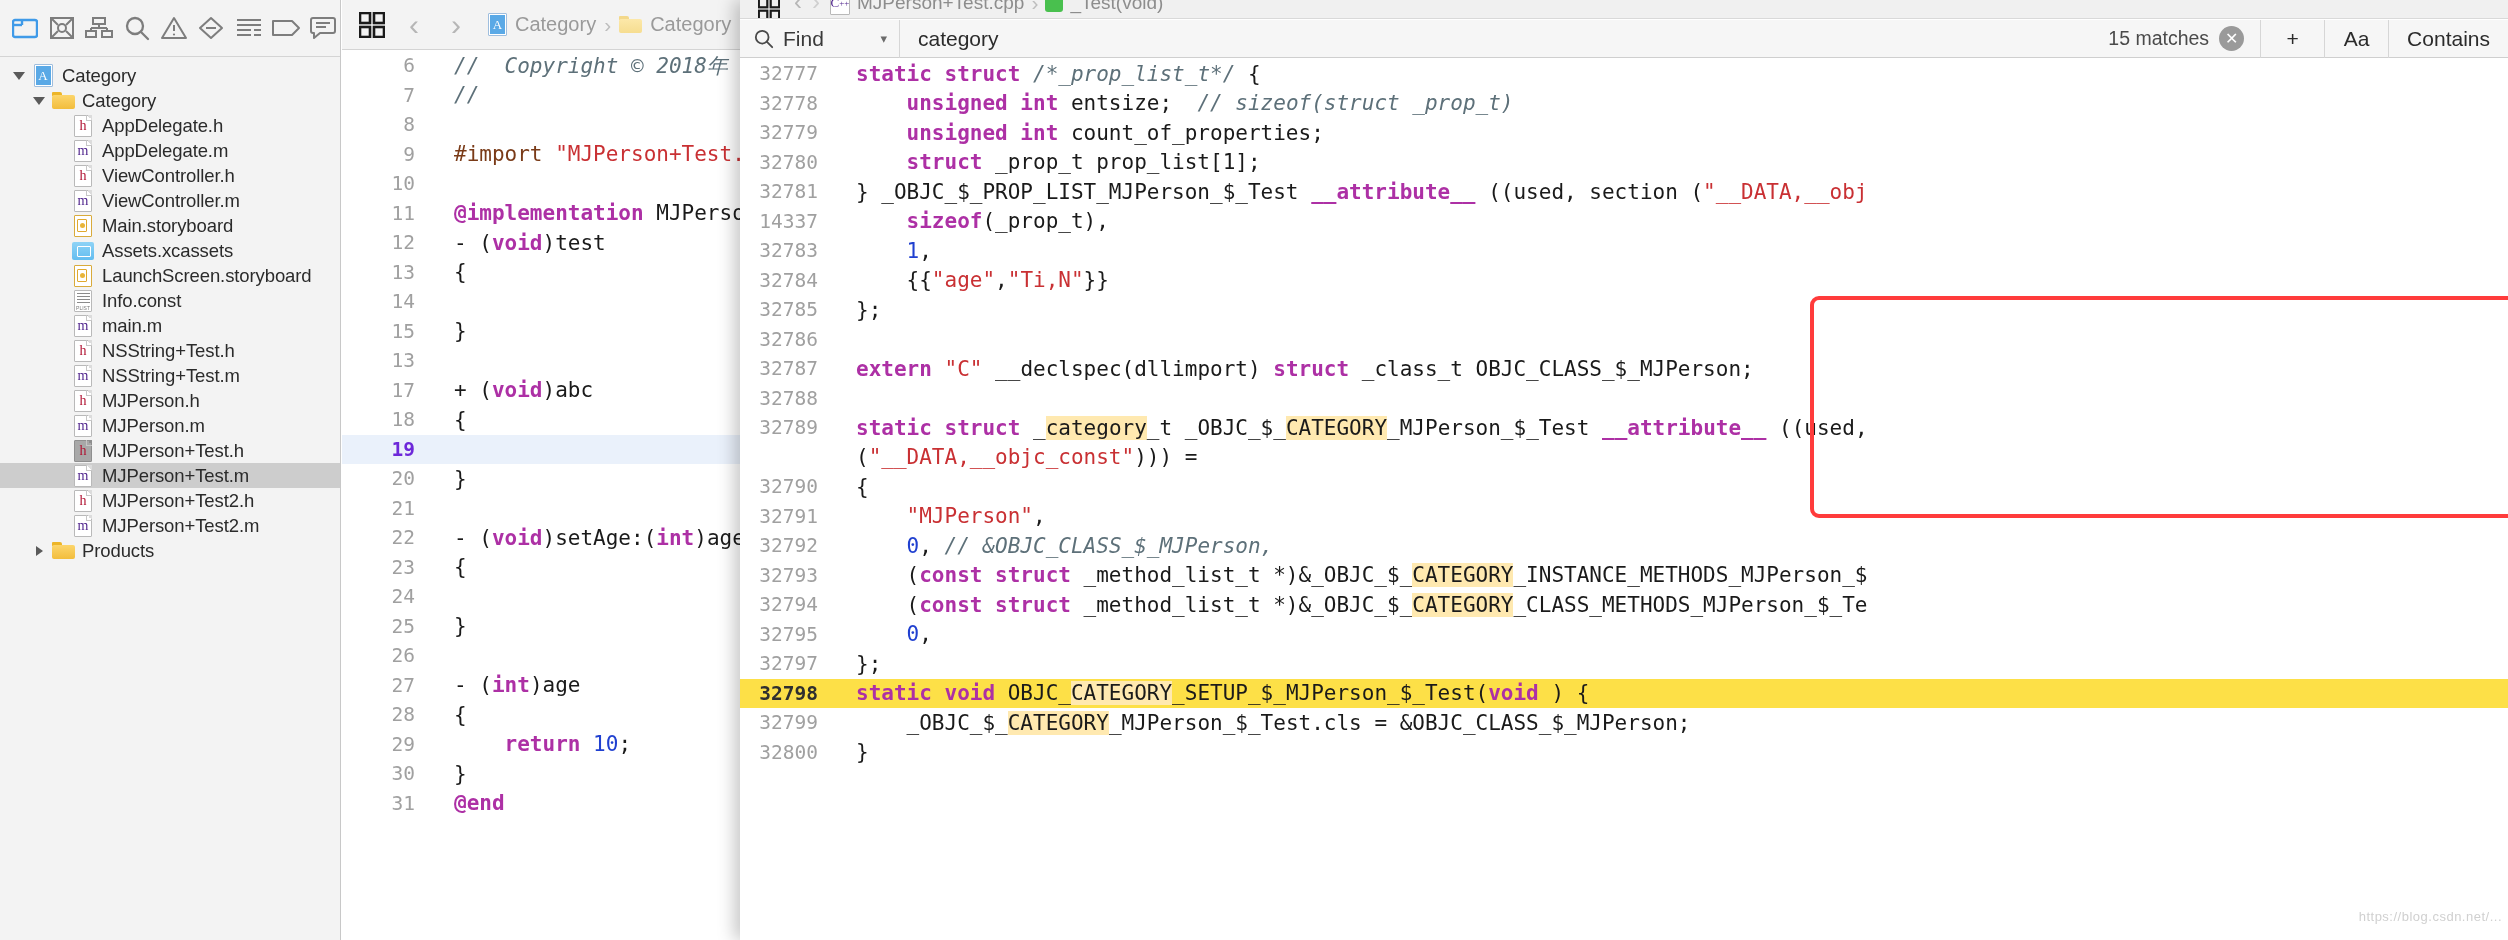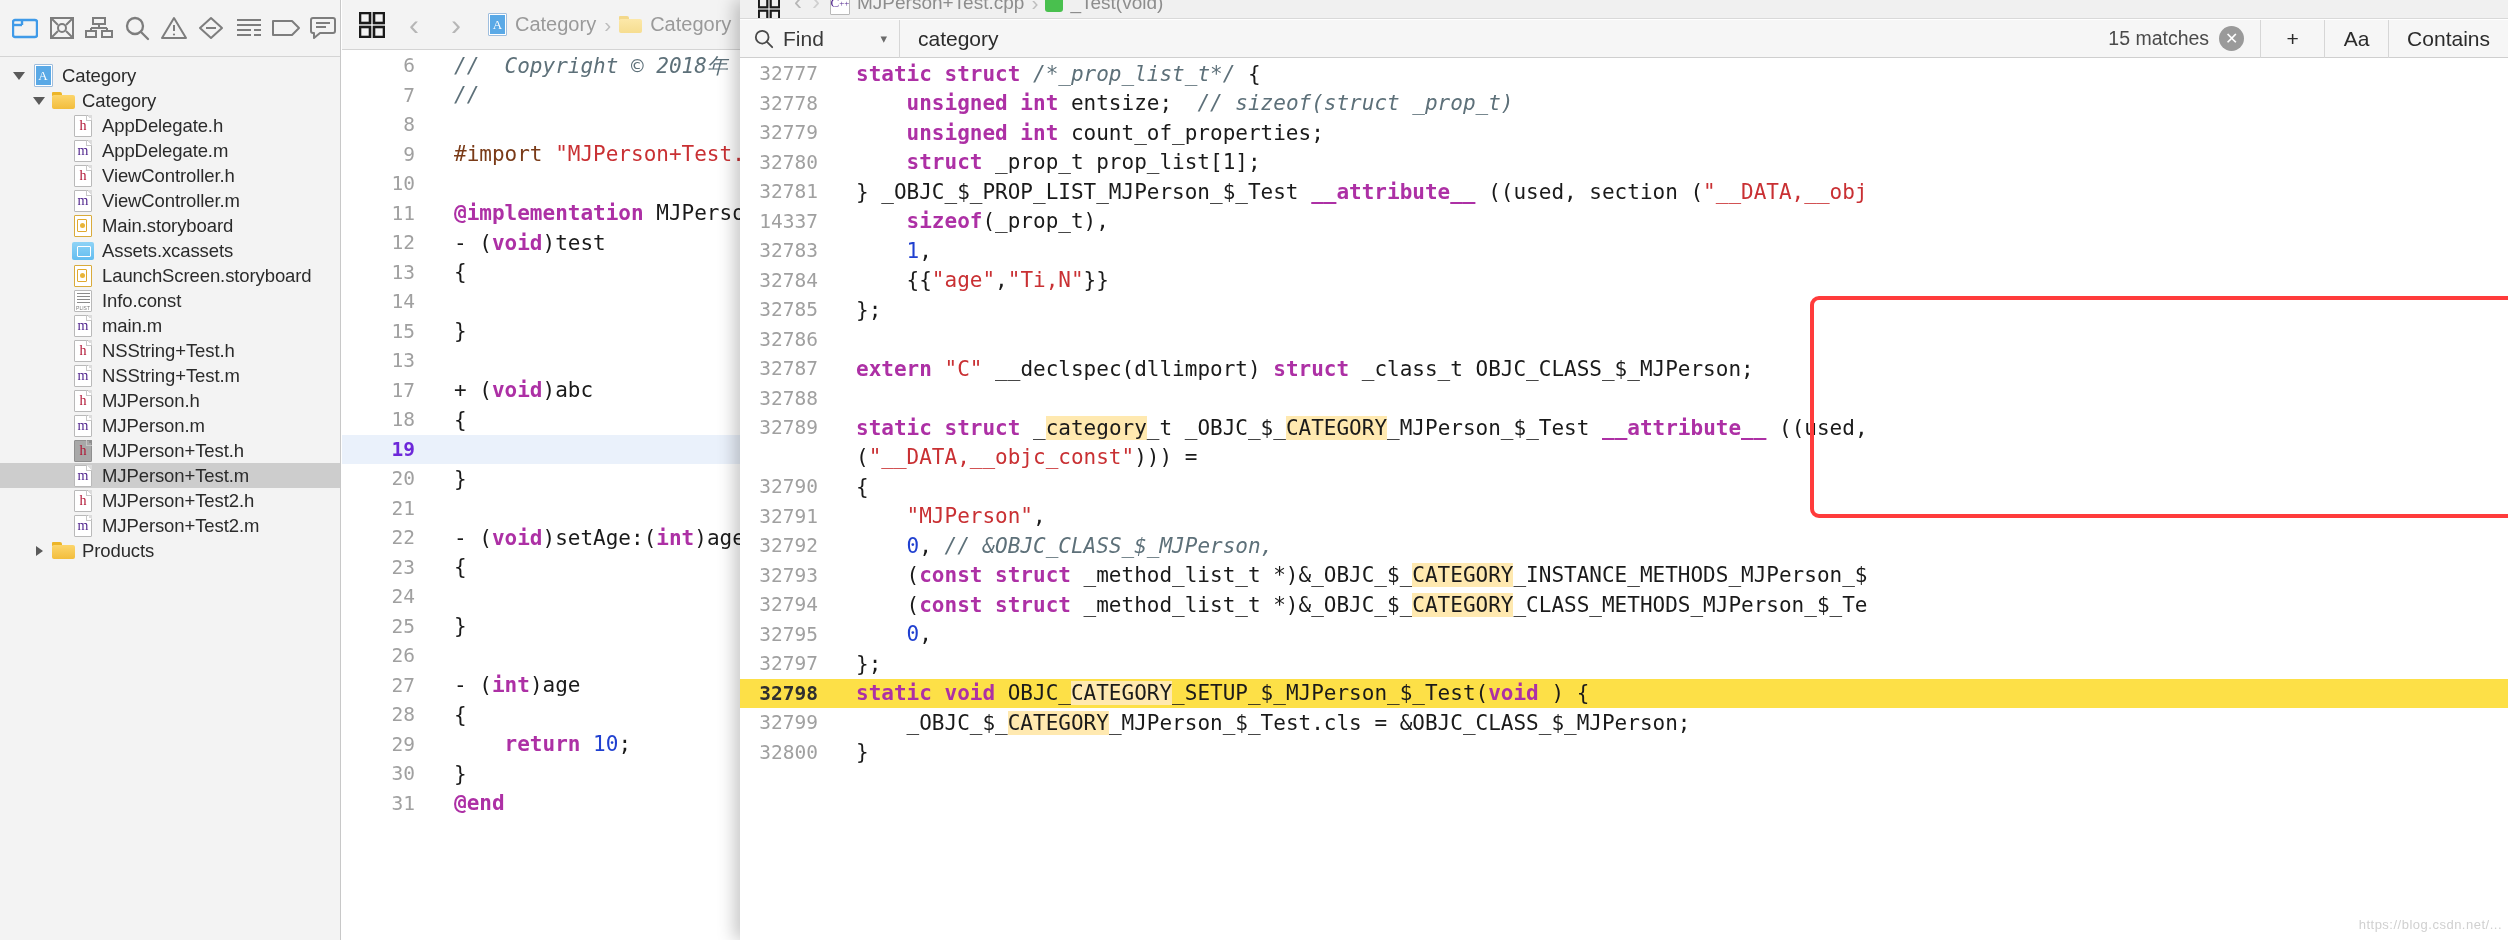--- a/index.html
+++ b/index.html
@@ -255,21 +255,21 @@
   .redbox {
     position:absolute;
     left: 1070px; top: 296px;
     width: 1450px; height: 222px;
     border: 4px solid #ff3b3b;
     border-radius: 9px;
     pointer-events:none;
   }
 
   .watermark {
-    position:absolute; right:6px; bottom:8px;
+    position:absolute; right:6px; bottom:16px;
     color:#d0d0d0; font-size:13px; letter-spacing:0.5px;
     font-family:"Liberation Sans",sans-serif;
   }
 </style>
 </head>
 <body>
 
 <div class="app">
 
   <div class="navigator">

